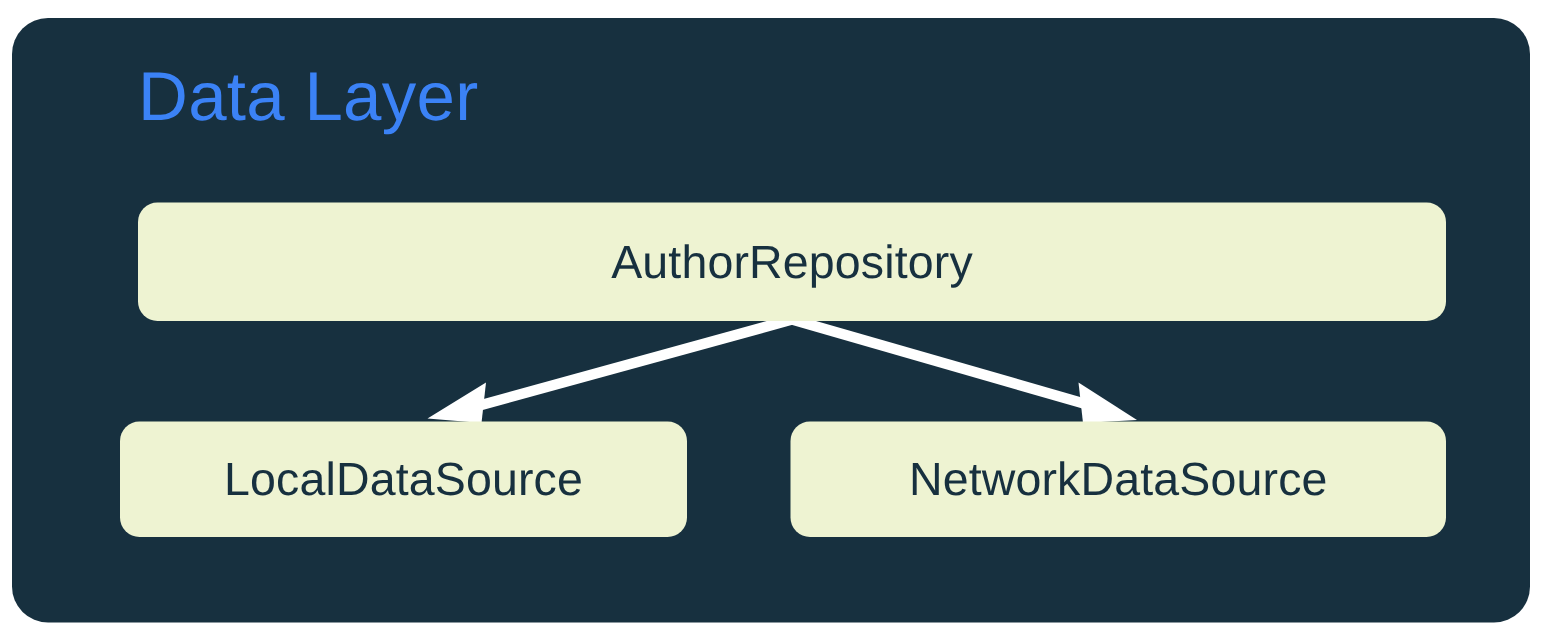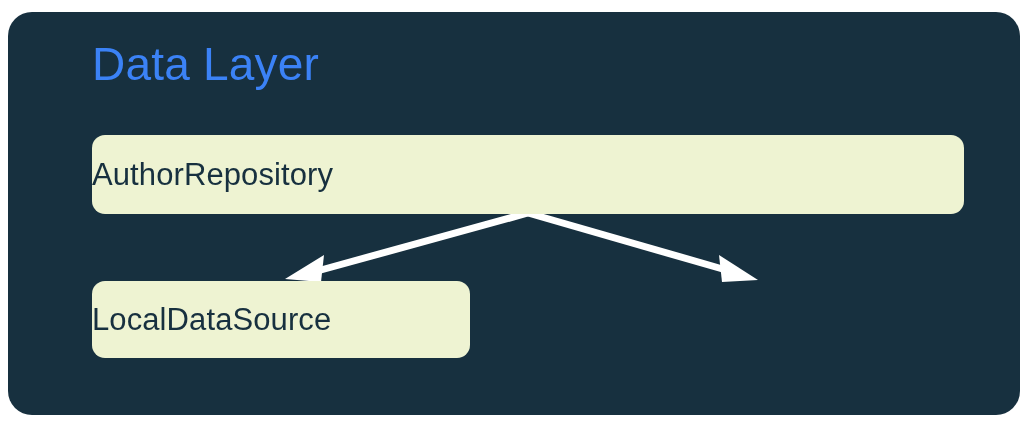--- a/index.html
+++ b/index.html
@@ -45,39 +45,40 @@
     white-space: nowrap;
   }
 
   
   .node-box {
     position: absolute;
     background: #eef3d2;
     border-radius: 13px;
     display: flex;
     align-items: center;
+    justify-content: center;
     box-sizing: border-box;
   }
   .node-label {
     font-size: 31px;
     line-height: 36px;
     font-weight: 400;
     color: #17303f;
     letter-spacing: 0.1px;
     white-space: nowrap;
   }
 
   .node-repository {
     left: 92px;
     top: 135px;
     width: 872px;
     height: 79px;
   }
   .node-local {
-    left: 92px;
+    left: 80px;
     top: 281px;
     width: 378px;
     height: 77px;
   }
   .node-network {
     left: 527px;
     top: 281px;
     width: 437px;
     height: 77px;
   }
@@ -116,14 +117,17 @@
   </svg>
 
   <div class="node-box node-repository">
     <span class="node-label">AuthorRepository</span>
   </div>
 
   <div class="node-box node-local">
     <span class="node-label">LocalDataSource</span>
   </div>
 
+  <div class="node-box node-network">
+    <span class="node-label">NetworkDataSource</span>
+  </div>
 
 </div>
 
 </body></html>

